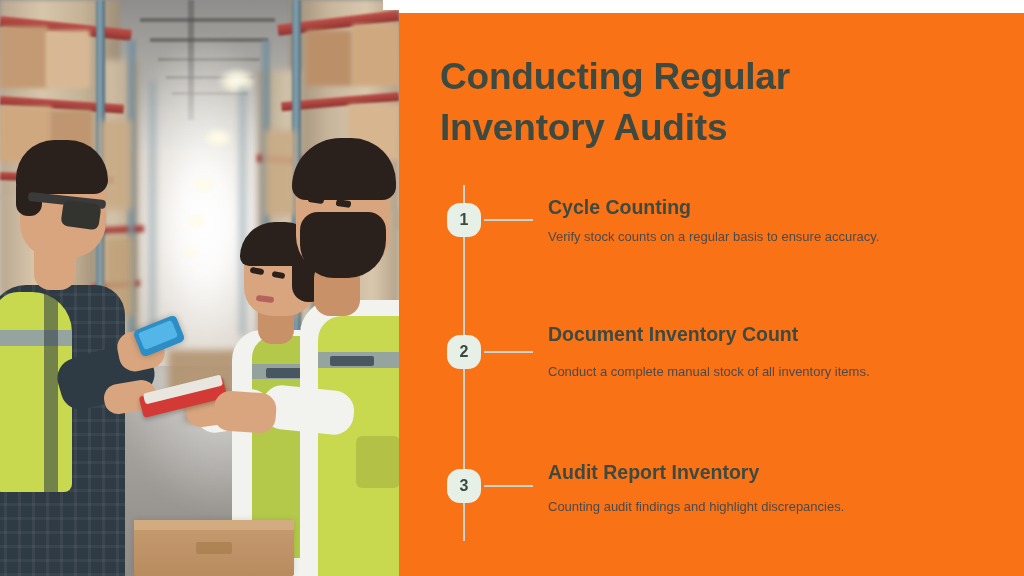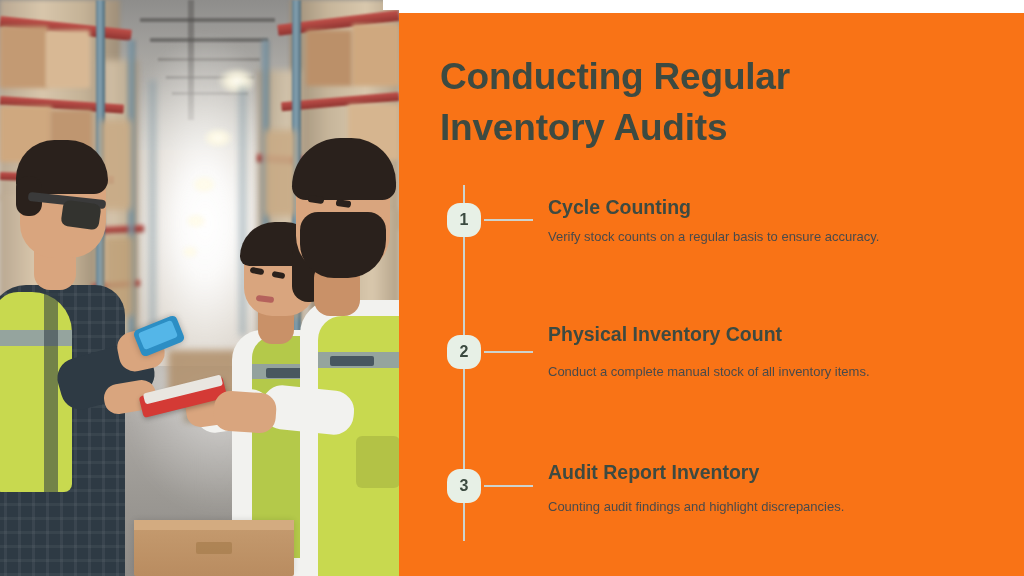--- a/index.html
+++ b/index.html
@@ -328,21 +328,21 @@
     <div class="step">
       <div class="badge" style="left:48px;top:190px;">1</div>
       <div class="connector" style="left:85px;top:206px;"></div>
       <div class="step-head" style="left:149px;top:183px;">Cycle Counting</div>
       <div class="step-body" style="left:149px;top:213px;width:378px;">Verify stock counts on a regular basis to ensure accuracy.</div>
     </div>
 
     <div class="step">
       <div class="badge" style="left:48px;top:322px;">2</div>
       <div class="connector" style="left:85px;top:338px;"></div>
-      <div class="step-head" style="left:149px;top:310px;">Physical Inventory Count</div>
+      <div class="step-head" style="left:149px;top:310px;">Document Inventory Count</div>
       <div class="step-body" style="left:149px;top:348px;width:390px;">Conduct a complete manual stock of all inventory items.</div>
     </div>
 
     <div class="step">
       <div class="badge" style="left:48px;top:456px;">3</div>
       <div class="connector" style="left:85px;top:472px;"></div>
       <div class="step-head" style="left:149px;top:448px;">Audit Report Inventory</div>
       <div class="step-body" style="left:149px;top:483px;width:420px;">Counting audit findings and highlight discrepancies.</div>
     </div>
 

